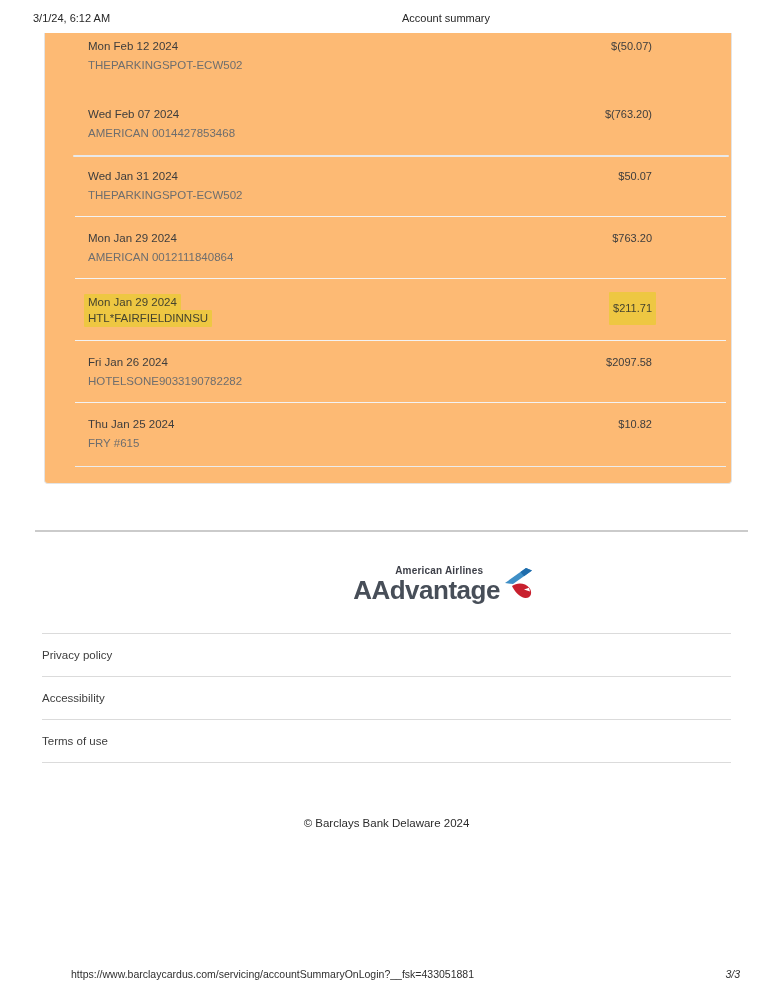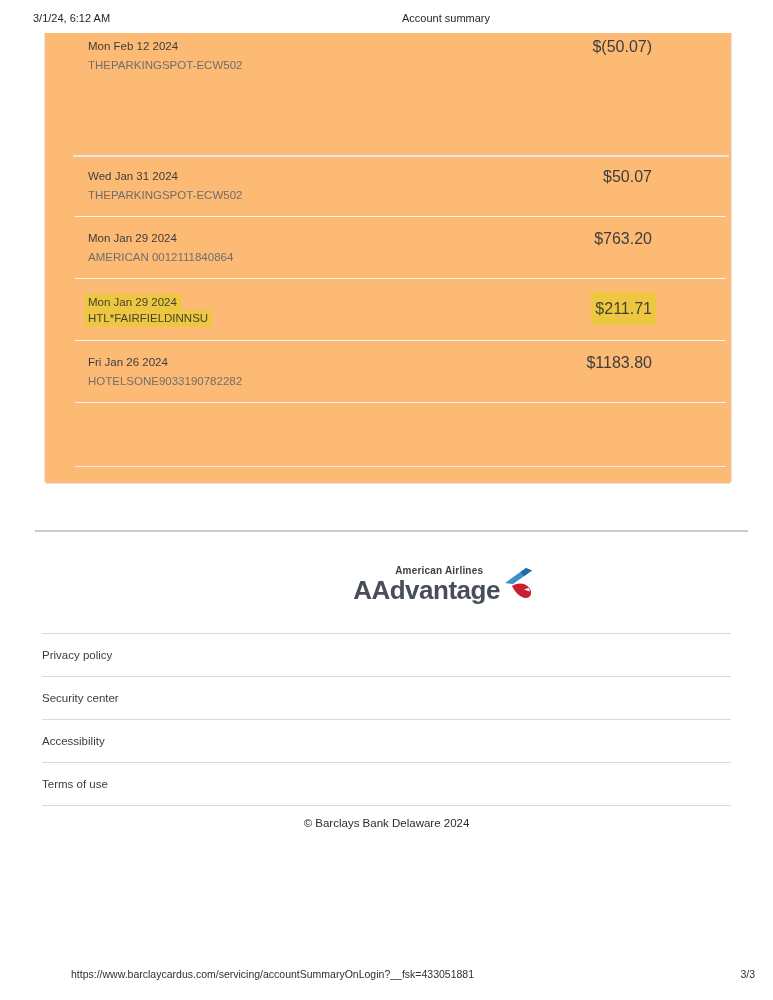--- a/index.html
+++ b/index.html
@@ -12,21 +12,21 @@
   .ph-date{position:absolute;left:33px;top:0;}
   .ph-title{position:absolute;left:402px;top:0;}
   
   .card{
     position:absolute;left:44px;top:33px;width:686px;height:450px;
     border:1px solid #e4e4e4;border-top:none;border-radius:0 0 4px 4px;background:#fdba74;
   }
   .txn{position:absolute;left:43px;right:79px;height:50px;}
   .txn .date{font-size:11.5px;line-height:13px;color:#3d3d3d;position:absolute;top:0;left:0;white-space:nowrap;}
   .txn .merchant{font-size:11.5px;line-height:13px;color:#6e6e6e;position:absolute;top:19px;left:0;white-space:nowrap;}
-  .txn .amount{font-size:16px;line-height:13px;color:#3d3d3d;position:absolute;top:0;right:0;white-space:nowrap;}
+  .txn .amount{font-size:11px;line-height:13px;color:#3d3d3d;position:absolute;top:0;right:0;white-space:nowrap;}
   .txn.hl .date,.txn.hl .merchant,.txn.hl .amount{color:#45432e;}
   .txn.hl .date,.txn.hl .merchant{
     background:var(--highlight,#eec742);padding:2px 4px;left:-4px;border-radius:1px;
   }
   .txn.hl .merchant{top:16px;}
   .txn.hl .amount{background:var(--highlight,#eec742);padding:10px 4px;right:-4px;top:-2px;border-radius:1px;}
   .group-divider{position:absolute;left:28px;right:2px;height:2px;background:#e9e9e9;border-radius:2px;}
   .row-sep{position:absolute;left:30px;right:5px;height:1px;background:#f3f3f3;}
   .inner-bottom{position:absolute;left:30px;right:5px;height:1px;background:#ededed;}
   
@@ -44,38 +44,43 @@
   .footer-links{position:absolute;top:633px;left:42px;width:689px;}
   .footer-link{
     display:block;height:42px;line-height:42px;text-align:left;
     font-size:11.5px;color:#3c3c3c;border-top:1px solid #dbdbdb;cursor:pointer;
   }
   .footer-link:last-child{border-bottom:1px solid #dbdbdb;}
   .copyright{position:absolute;top:817px;left:0;width:773px;text-align:center;font-size:11.5px;color:#2b2b2b;}
   
   .print-footer{position:absolute;top:968px;left:0;width:773px;height:14px;font-size:10.5px;color:#2f2f2f;}
   .pf-url{position:absolute;left:33px;top:0;padding-left:38px;}
-  .pf-page{position:absolute;right:18px;top:0;}
+  .pf-page{position:absolute;right:33px;top:0;font-style:italic;}
 </style>
 </head>
 <body>
 
 <div class="print-header">
   <span class="ph-date">3/1/24, 6:12 AM</span>
   <span class="ph-title">Account summary</span>
 </div>
 
 <div class="card">
 
   <div class="txn" style="top:7px;">
     <span class="date">Mon Feb 12 2024</span>
     <span class="merchant">THEPARKINGSPOT-ECW502</span>
     <span class="amount">$(50.07)</span>
   </div>
 
+  <div class="txn" style="top:75px;">
+    <span class="date">Wed Feb 07 2024</span>
+    <span class="merchant">AMERICAN 0014427853468</span>
+    <span class="amount">$(763.20)</span>
+  </div>
 
   <div class="group-divider" style="top:122px;"></div>
 
   <div class="txn" style="top:137px;">
     <span class="date">Wed Jan 31 2024</span>
     <span class="merchant">THEPARKINGSPOT-ECW502</span>
     <span class="amount">$50.07</span>
   </div>
 
   <div class="row-sep" style="top:183px;"></div>
@@ -92,25 +97,30 @@
     <span class="date">Mon Jan 29 2024</span>
     <span class="merchant">HTL*FAIRFIELDINNSU</span>
     <span class="amount">$211.71</span>
   </div>
 
   <div class="row-sep" style="top:307px;"></div>
 
   <div class="txn" style="top:323px;">
     <span class="date">Fri Jan 26 2024</span>
     <span class="merchant">HOTELSONE9033190782282</span>
-    <span class="amount">$1183.80</span>
+    <span class="amount">$2097.58</span>
   </div>
 
   <div class="row-sep" style="top:369px;"></div>
 
+  <div class="txn" style="top:385px;">
+    <span class="date">Thu Jan 25 2024</span>
+    <span class="merchant">FRY #615</span>
+    <span class="amount">$10.82</span>
+  </div>
 
   <div class="inner-bottom" style="top:433px;"></div>
 </div>
 
 <div class="big-divider"></div>
 
 <div class="aa-logo">
   <div class="aa-inner">
     <div class="aa-small">American Airlines</div>
     <div class="aa-big">AAdvantage</div>
@@ -118,21 +128,20 @@
       <path class="aa-blue" d="M1,16 L22,1 L28,3.5 L9,17 Z"></path>
       <path class="aa-blue-dark" d="M22,1 L28,3.5 L20,9.2 L16.5,5.0 Z"></path>
       <path class="aa-red" d="M8,19 C13,15.5 21,15.5 25.5,21 C28.5,25 27.5,31.5 21,31 C15.5,30.3 10.5,24.5 8,19 Z"></path>
       <path fill="#ffffff" d="M20,22.5 L26,24.5 L25,20.8 Z"></path>
     </svg>
   </div>
 </div>
 
 <div class="footer-links">
   <a class="footer-link">Privacy policy</a>
-  <a class="footer-link">Security center</a>
   <a class="footer-link">Accessibility</a>
   <a class="footer-link">Terms of use</a>
 </div>
 
 <div class="copyright">© Barclays Bank Delaware 2024</div>
 
 <div class="print-footer">
   <span class="pf-url">https://www.barclaycardus.com/servicing/accountSummaryOnLogin?__fsk=433051881</span>
   <span class="pf-page">3/3</span>
 </div>

